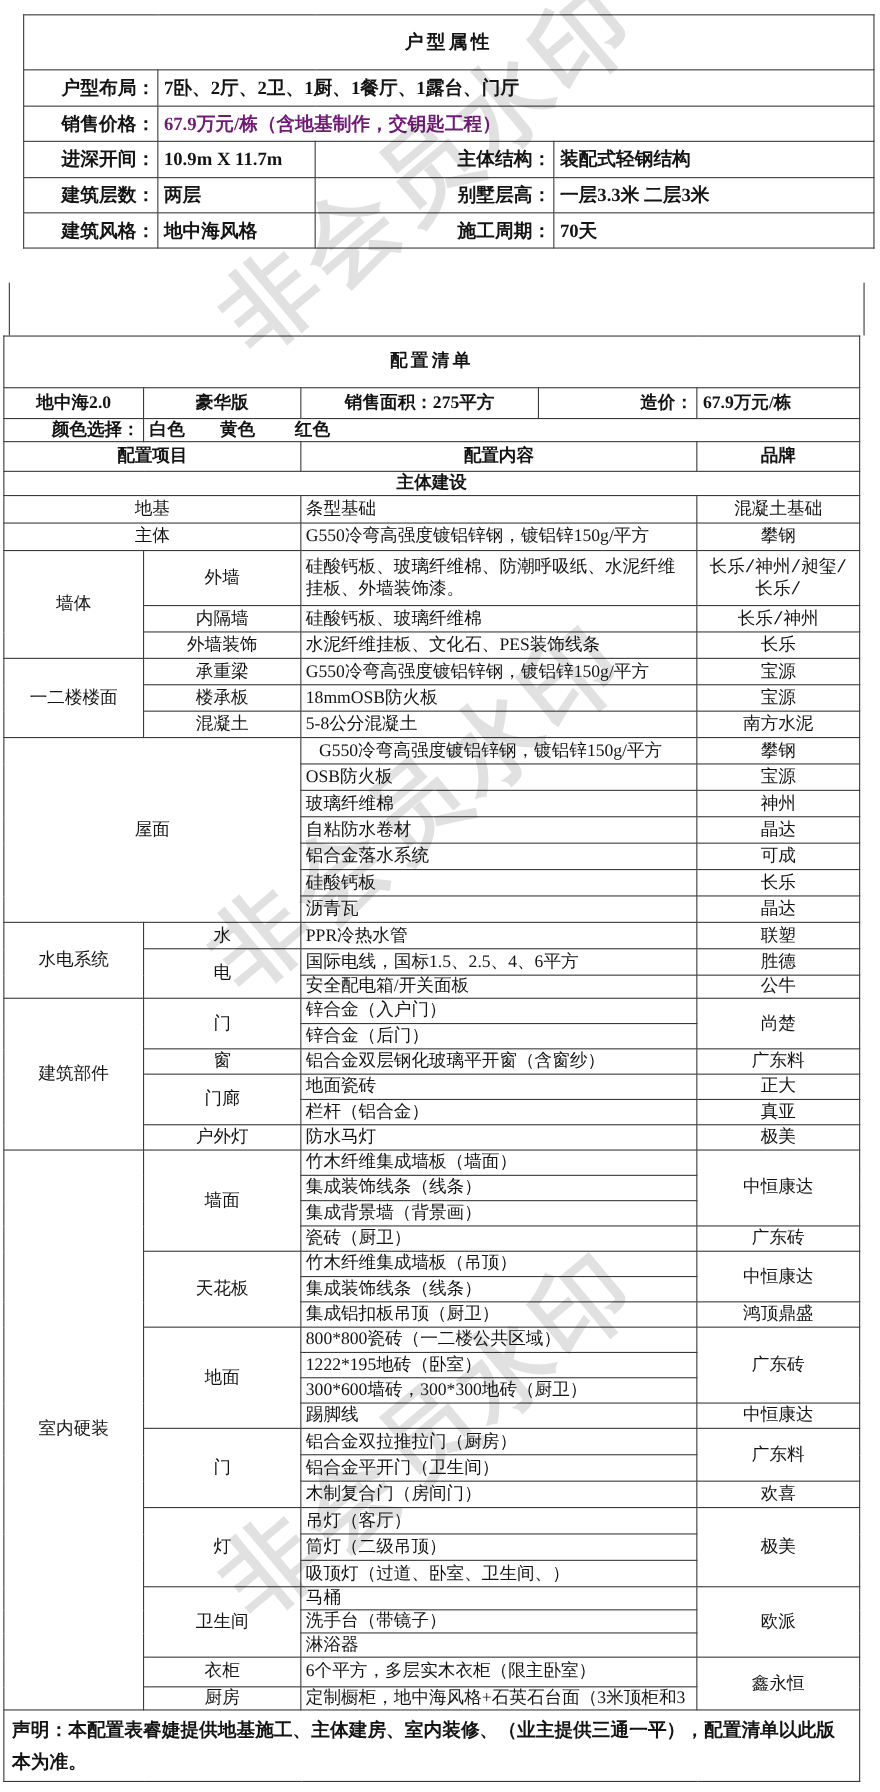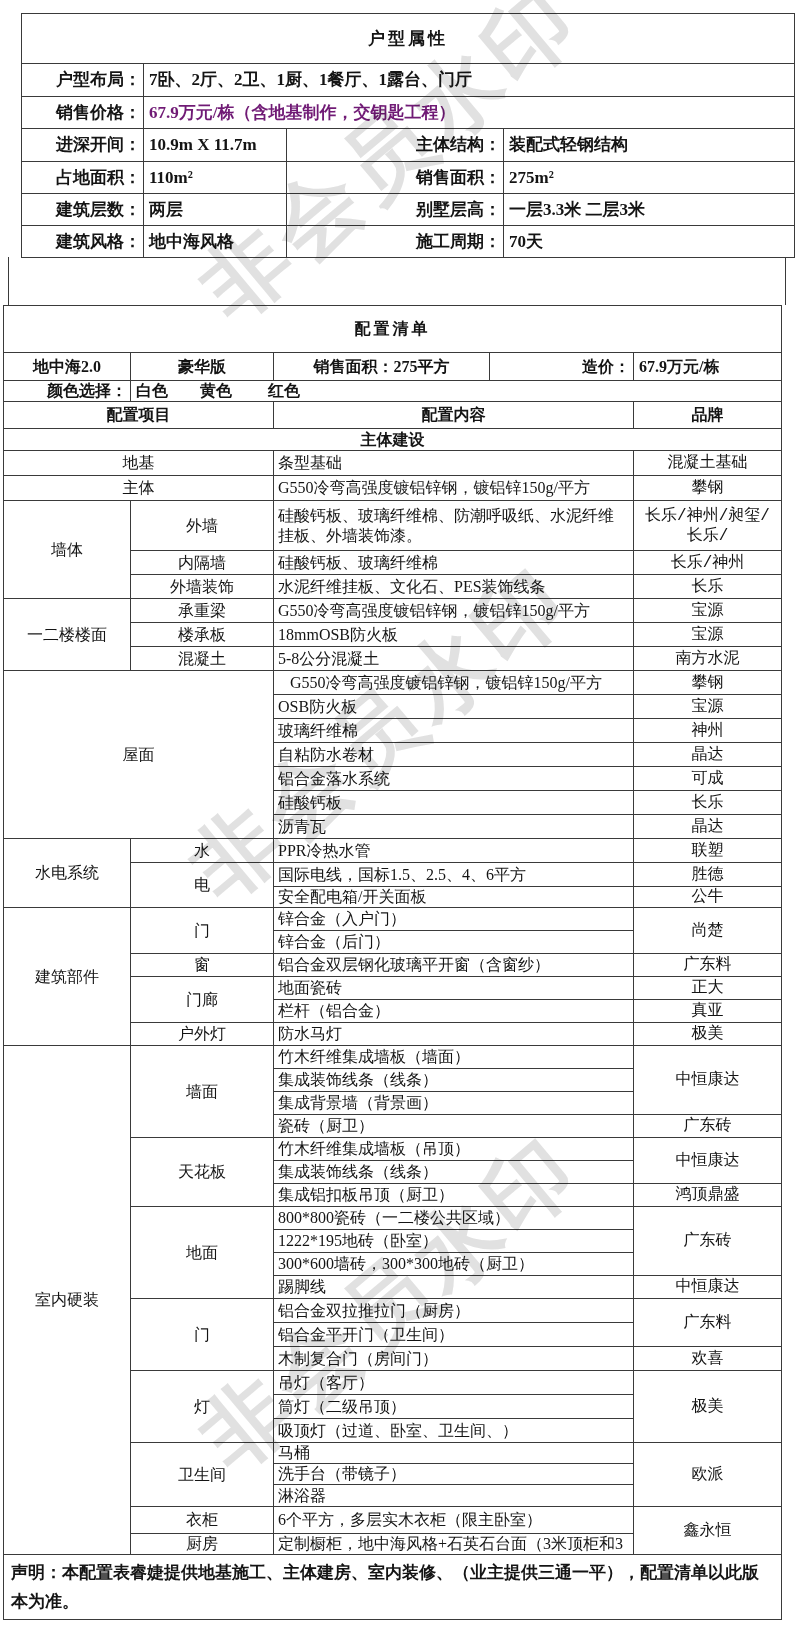--- a/index.html
+++ b/index.html
@@ -72,26 +72,20 @@
       <td class="lbl">销售价格：</td>
       <td colspan="3" class="val red">67.9万元/栋（含地基制作，交钥匙工程）</td>
     </tr>
     <tr style="height:33px">
       <td class="lbl">进深开间：</td>
       <td class="val">10.9m X 11.7m</td>
       <td class="lbl">主体结构：</td>
       <td class="val">装配式轻钢结构</td>
     </tr>
     <tr style="height:32px">
-      <td class="lbl">占地面积：</td>
-      <td class="val">110m²</td>
-      <td class="lbl">销售面积：</td>
-      <td class="val">275m²</td>
-    </tr>
-    <tr style="height:32px">
       <td class="lbl">建筑层数：</td>
       <td class="val">两层</td>
       <td class="lbl">别墅层高：</td>
       <td class="val">一层3.3米 二层3米</td>
     </tr>
     <tr style="height:32px">
       <td class="lbl">建筑风格：</td>
       <td class="val">地中海风格</td>
       <td class="lbl">施工周期：</td>
       <td class="val">70天</td>

